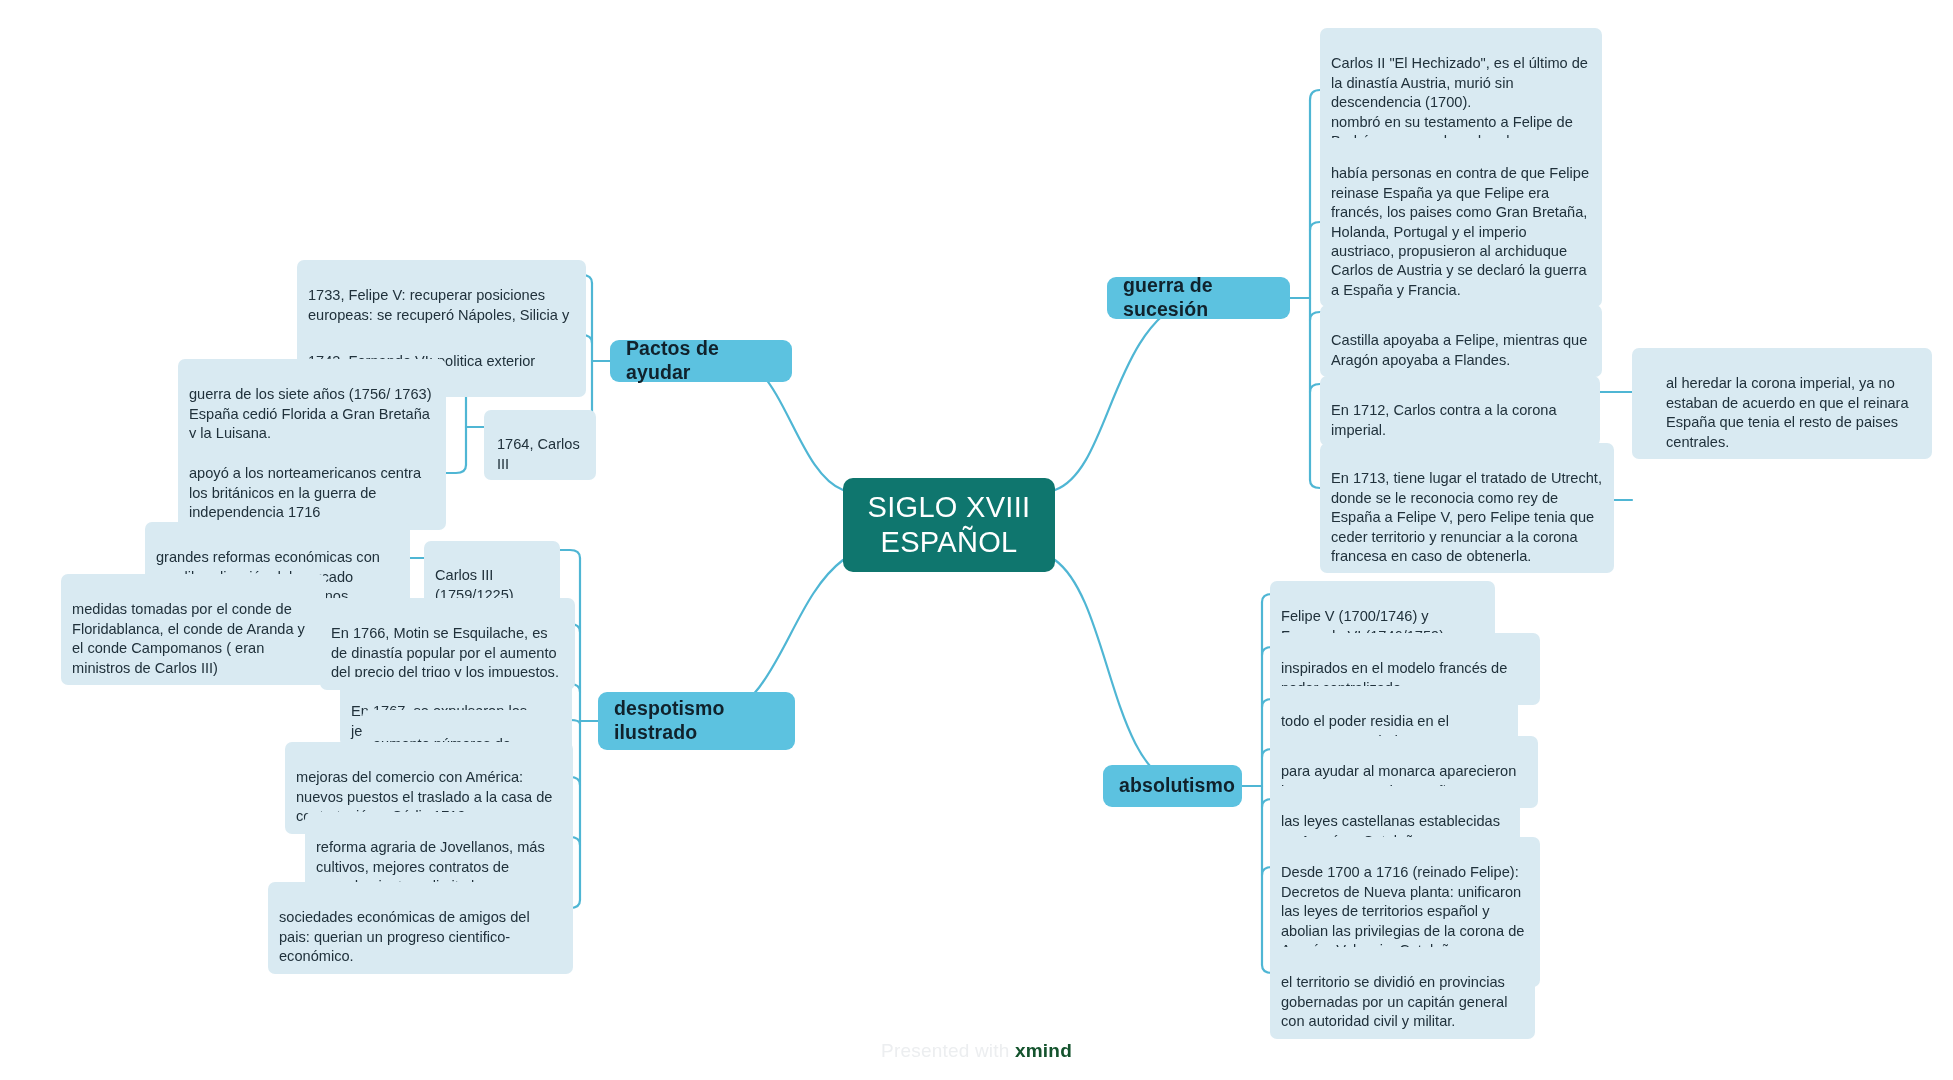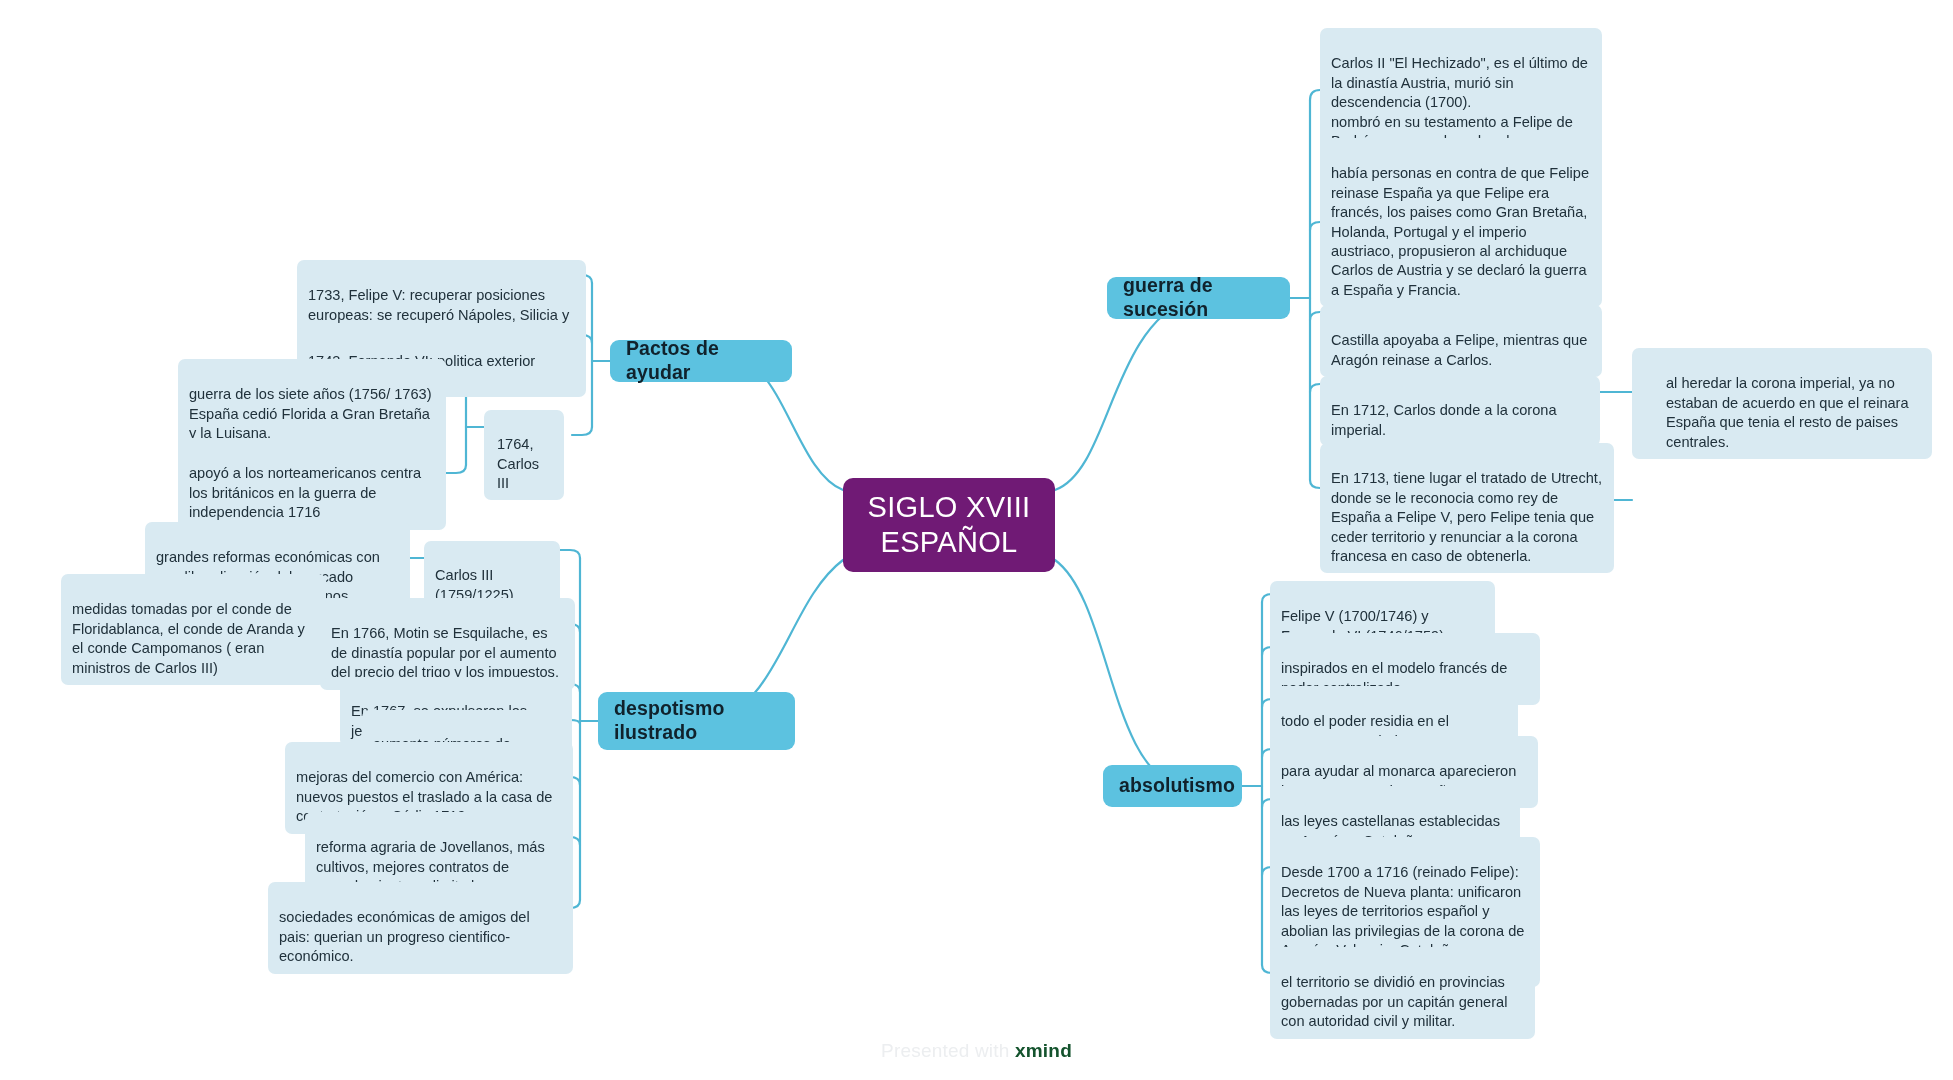--- a/index.html
+++ b/index.html
@@ -7,21 +7,21 @@
     width:1953px;height:1080px;position:relative;overflow:hidden;
     background:#ffffff;
     font-family:"Liberation Sans","DejaVu Sans",sans-serif;
     color:#1c2b33;
   }
   #canvas{position:absolute;inset:0;}
   svg#links{position:absolute;left:0;top:0;width:1953px;height:1080px;pointer-events:none;}
   .node{position:absolute;box-sizing:border-box;}
   
   .root{
-    background:#701a75;color:#ffffff;border-radius:10px;
+    background:#0f766e;color:#ffffff;border-radius:10px;
     display:flex;align-items:center;justify-content:flex-end;
     text-align:center;line-height:1.22;
     font-size:29px;letter-spacing:.3px;font-weight:400;
   }
   
   .main-branch{
     background:#5cc2e0;color:#10222c;border-radius:9px;
     display:flex;align-items:center;
     padding:17px 16px;line-height:1.22;
     font-size:19.5px;font-weight:600;letter-spacing:.1px;
@@ -112,24 +112,24 @@
   </div>
 
   <div class="node leaf" style="left:1320px;top:28px;width:282px;">
     <span>Carlos II "El Hechizado", es el último de la dinastía Austria, murió sin descendencia (1700).
 nombró en su testamento a Felipe de Borbón para que heredara la corona Española.</span>
   </div>
   <div class="node leaf" style="left:1320px;top:138px;width:282px;">
     <span>había personas en contra de que Felipe reinase España ya que Felipe era francés, los paises como Gran Bretaña, Holanda, Portugal y el imperio austriaco, propusieron al archiduque Carlos de Austria y se declaró la guerra a España y Francia.</span>
   </div>
   <div class="node leaf" style="left:1320px;top:305px;width:282px;">
-    <span>Castilla apoyaba a Felipe, mientras que Aragón reinase a Carlos.</span>
+    <span>Castilla apoyaba a Felipe, mientras que Aragón apoyaba a Flandes.</span>
   </div>
   <div class="node leaf tight" style="left:1320px;top:376px;width:280px;">
-    <span>En 1712, Carlos donde a la corona imperial.</span>
+    <span>En 1712, Carlos contra a la corona imperial.</span>
   </div>
   <div class="node leaf" style="left:1320px;top:443px;width:294px;">
     <span>En 1713, tiene lugar el tratado de Utrecht, donde se le reconocia como rey de España a Felipe V, pero Felipe tenia que ceder territorio y renunciar a la corona francesa en caso de obtenerla.</span>
   </div>
   <div class="node leaf" style="left:1632px;top:348px;width:300px;padding-left:34px;">
     <span>al heredar la corona imperial, ya no estaban de acuerdo en que el reinara España que tenia el resto de paises centrales.</span>
   </div>
 
   <div class="node main-branch" style="left:1103px;top:765px;width:139px;height:42px;">
     <span>absolutismo</span>
@@ -160,21 +160,21 @@
   <div class="node main-branch" style="left:610px;top:340px;width:182px;height:42px;">
     <span>Pactos de ayudar</span>
   </div>
 
   <div class="node leaf" style="left:297px;top:260px;width:289px;">
     <span>1733, Felipe V: recuperar posiciones europeas: se recuperó Nápoles, Silicia y el ducado de Parma.</span>
   </div>
   <div class="node leaf tight" style="left:297px;top:327px;width:289px;">
     <span>1743, Fernando VI: politica exterior neutral.</span>
   </div>
-  <div class="node leaf tight" style="left:484px;top:410px;width:80px;padding-left:13px;">
+  <div class="node leaf tight" style="left:484px;top:410px;width:112px;padding-left:13px;">
     <span>1764, Carlos III</span>
   </div>
   <div class="node leaf" style="left:178px;top:359px;width:268px;">
     <span>guerra de los siete años (1756/ 1763) España cedió Florida a Gran Bretaña y la Luisana.</span>
   </div>
   <div class="node leaf" style="left:178px;top:438px;width:268px;">
     <span>apoyó a los norteamericanos centra los británicos en la guerra de independencia 1716</span>
   </div>
 
   <div class="node main-branch" style="left:598px;top:692px;width:197px;height:58px;">

